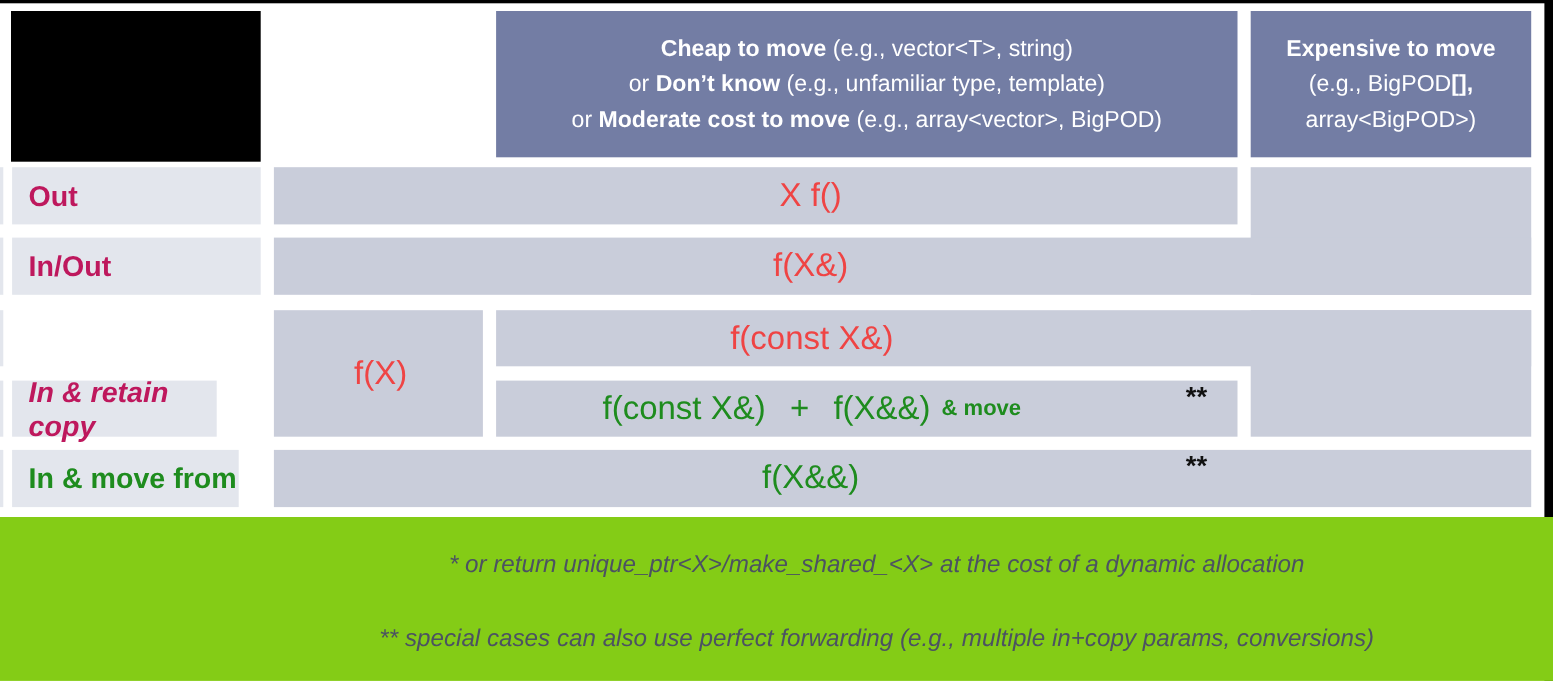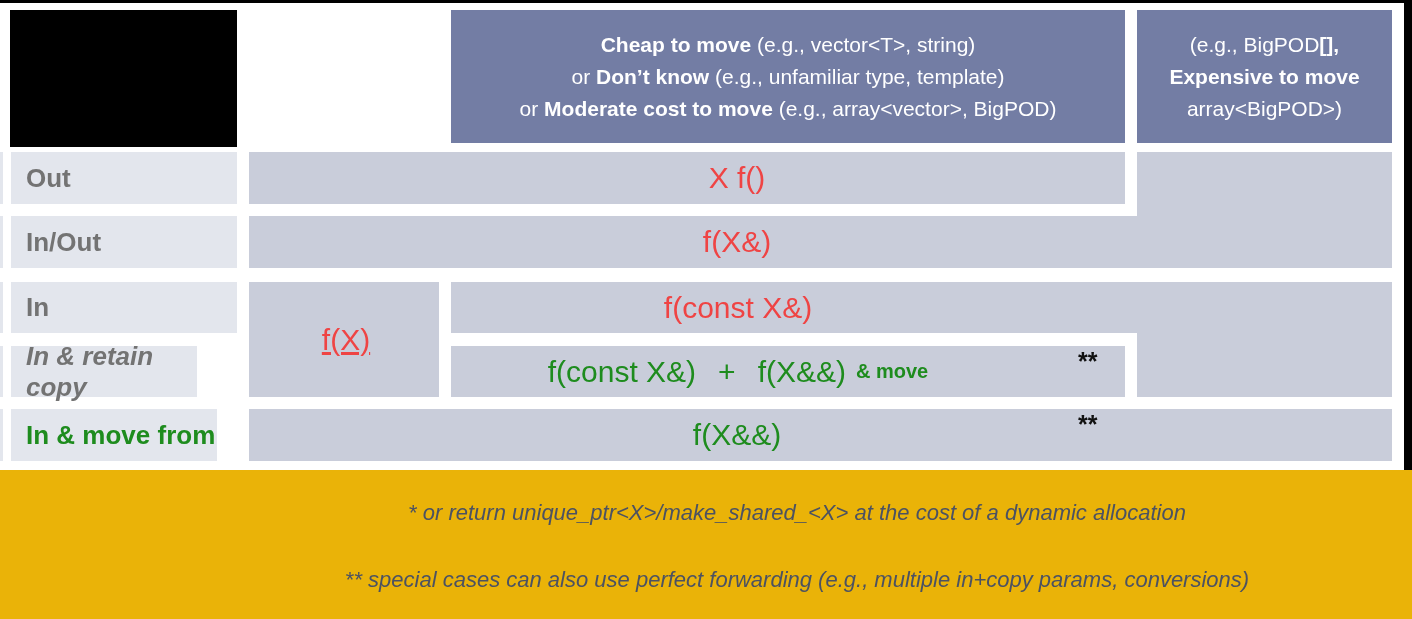--- a/index.html
+++ b/index.html
@@ -6,34 +6,34 @@
   .stage{position:relative;width:1412px;height:619px;background:#ffffff;
          font-family:"Liberation Sans",sans-serif;overflow:hidden;}
   .abs{position:absolute;}
   .black{background:#000000;}
   
   .hdr{background:#737DA4;color:#ffffff;display:flex;flex-direction:column;
        justify-content:center;text-align:center;box-sizing:border-box;}
   .hdr .b{font-weight:bold;}
   .hline{white-space:nowrap;}
   
-  .lbl{background:#E3E6ED;color:#737373;font-weight:bold;font-size:26px;
+  .lbl{background:#E3E6ED;color:#be185d;font-weight:bold;font-size:26px;
        display:flex;align-items:center;padding-left:15px;box-sizing:border-box;}
   .sliver{background:#E3E6ED;}
   
   .cell{background:#C9CDDA;}
   
   .code{display:flex;align-items:center;justify-content:center;
         font-size:30px;color:#ef4444;white-space:nowrap;}
   .green{color:#1E8C1E;}
   .code .plus{margin:0 22px;}
   .code .small{font-size:20px;margin-left:10px;font-weight:bold;}
   .ast{font-size:25px;font-weight:bold;color:#111111;line-height:1;}
   
-  .footer{background:#eab308;}
+  .footer{background:#84cc16;}
   .fnote{position:absolute;width:1412px;text-align:center;font-style:italic;
          font-size:22px;color:#4C5262;white-space:nowrap;}
 </style>
 </head>
 <body>
 
 <div class="stage">
 
   <div class="abs black" style="left:0;top:0;width:1412px;height:3px;"></div>
   <div class="abs black" style="left:1404px;top:0;width:8px;height:619px;"></div>
@@ -41,49 +41,48 @@
   <div class="abs black" style="left:10px;top:10px;width:227px;height:137px;"></div>
 
 
   <div class="abs hdr" style="left:451px;top:10px;width:674px;height:133px;font-size:21px;line-height:32px;">
     <div class="hline"><span></span><span class="b">Cheap to move</span><span> (e.g., vector&lt;T&gt;, string)</span></div>
     <div class="hline"><span>or </span><span class="b">Don’t know</span><span> (e.g., unfamiliar type, template)</span></div>
     <div class="hline"><span>or </span><span class="b">Moderate cost to move</span><span> (e.g., array&lt;vector&gt;, BigPOD)</span></div>
   </div>
 
   <div class="abs hdr" style="left:1137px;top:10px;width:255px;height:133px;font-size:21px;line-height:32px;">
+    <div class="hline b">Expensive to move</div>
     <div class="hline"><span>(e.g., BigPOD</span><span class="b">[],</span></div>
-    <div class="hline b">Expensive to move</div>
     <div class="hline">array&lt;BigPOD&gt;)</div>
   </div>
 
   <div class="abs sliver" style="left:0;top:152px;width:3px;height:52px;"></div>
   <div class="abs sliver" style="left:0;top:216px;width:3px;height:52px;"></div>
   <div class="abs sliver" style="left:0;top:282px;width:3px;height:51px;"></div>
   <div class="abs sliver" style="left:0;top:346px;width:3px;height:51px;"></div>
   <div class="abs sliver" style="left:0;top:409px;width:3px;height:52px;"></div>
 
   <div class="abs lbl" style="left:11px;top:152px;width:226px;height:52px;">Out</div>
   <div class="abs lbl" style="left:11px;top:216px;width:226px;height:52px;">In/Out</div>
-  <div class="abs lbl" style="left:11px;top:282px;width:226px;height:51px;">In</div>
   <div class="abs lbl" style="left:11px;top:346px;width:186px;height:51px;font-style:italic;">In &amp; retain copy</div>
   <div class="abs lbl green" style="left:11px;top:409px;width:206px;height:52px;">In &amp; move from</div>
 
   <div class="abs cell" style="left:249px;top:152px;width:876px;height:52px;"></div>
   <div class="abs cell" style="left:1137px;top:152px;width:255px;height:116px;"></div>
   <div class="abs cell" style="left:249px;top:216px;width:1143px;height:52px;"></div>
   <div class="abs cell" style="left:249px;top:282px;width:190px;height:115px;"></div>
   <div class="abs cell" style="left:451px;top:282px;width:941px;height:51px;"></div>
   <div class="abs cell" style="left:1137px;top:282px;width:255px;height:115px;"></div>
   <div class="abs cell" style="left:451px;top:346px;width:674px;height:51px;"></div>
   <div class="abs cell" style="left:249px;top:409px;width:1143px;height:52px;"></div>
 
   <div class="abs code" style="left:249px;top:152px;width:976px;height:52px;">X f()</div>
   <div class="abs code" style="left:249px;top:216px;width:976px;height:52px;">f(X&amp;)</div>
-  <div class="abs code" style="left:249px;top:282px;width:194px;height:115px;text-decoration:underline;">f(X)</div>
+  <div class="abs code" style="left:249px;top:282px;width:194px;height:115px;">f(X)</div>
   <div class="abs code" style="left:451px;top:282px;width:574px;height:51px;">f(const X&amp;)</div>
 
   <div class="abs code green" style="left:451px;top:346px;width:574px;height:51px;">
     <span>f(const X&amp;)</span>
       <span class="plus">+</span>
       <span>f(X&amp;&amp;)</span>
       <span class="small">&amp; move</span>
   </div>
 
   <div class="abs code green" style="left:249px;top:409px;width:976px;height:52px;">f(X&amp;&amp;)</div>

